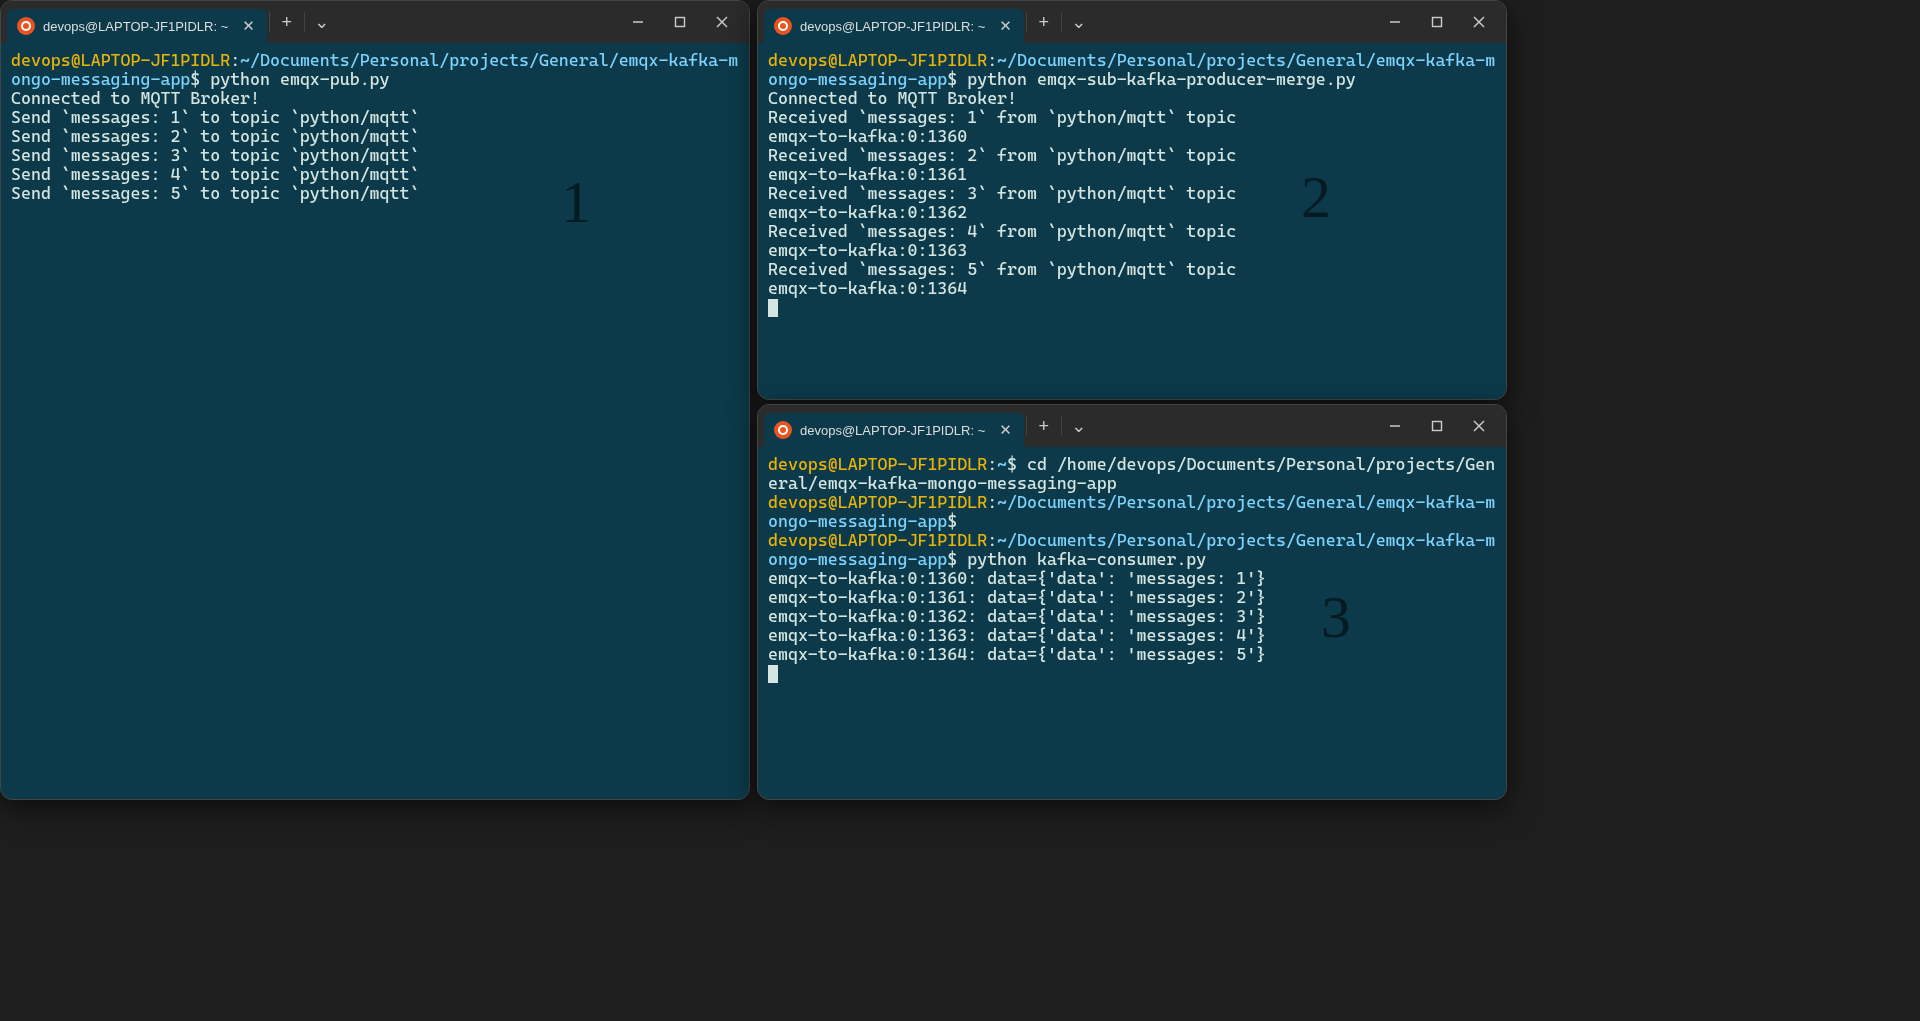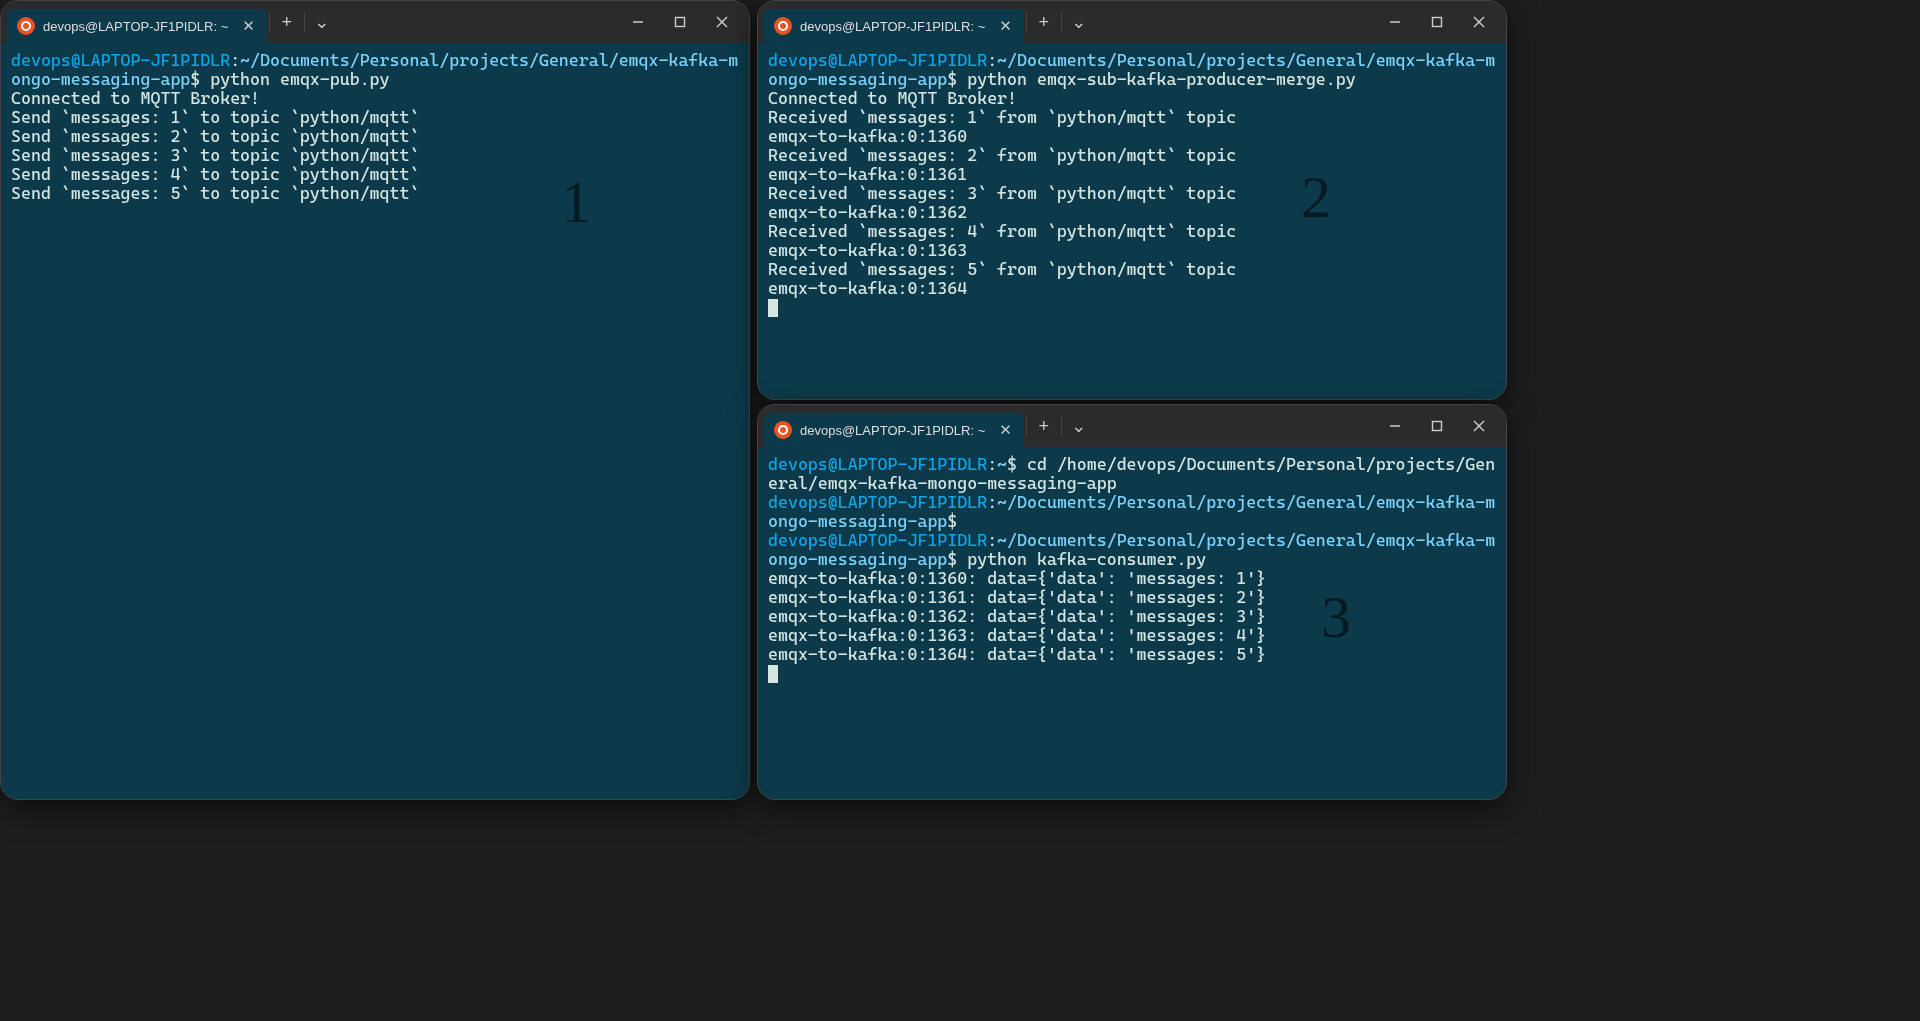--- a/index.html
+++ b/index.html
@@ -1,32 +1,32 @@
 <!DOCTYPE html>
 <html><head>
 <meta charset="utf-8">
 <style>
   * { margin:0; padding:0; box-sizing:border-box; }
   body { background:#1e1e1e; font-family:"Segoe UI",Arial,sans-serif; width:1920px; height:1021px; overflow:hidden; position:relative; }
 
-  .term-window { position:absolute; background:#0c3a4a; border:1px solid #444; border-radius:18px; box-shadow:0 8px 30px rgba(0,0,0,.6); overflow:hidden; display:flex; flex-direction:column; }
+  .term-window { position:absolute; background:#0c3a4a; border:1px solid #444; border-radius:12px; box-shadow:0 8px 30px rgba(0,0,0,.6); overflow:hidden; display:flex; flex-direction:column; }
 
   .titlebar { height:42px; background:#2b2b2b; display:flex; align-items:center; padding:0 6px; gap:0; }
   .tab { display:flex; align-items:center; gap:8px; background:#0c3a4a; border-radius:6px 6px 0 0; height:34px; margin-top:8px; padding:0 12px 0 10px; color:#ddd; font-size:13px; }
   .ubuntu-icon { width:18px; height:18px; border-radius:50%; background:#e95420; display:flex; align-items:center; justify-content:center; }
   .ubuntu-icon::after { content:""; width:10px; height:10px; border-radius:50%; border:2px solid #fff; box-sizing:border-box; }
   .tab .x { color:#ccc; font-size:15px; margin-left:6px; cursor:pointer; }
   .tb-btn { width:30px; height:30px; color:#ccc; display:flex; align-items:center; justify-content:center; font-size:18px; cursor:pointer; border-radius:4px; }
   .tb-sep { width:1px; height:20px; background:#444; margin:0 2px; }
   .spacer { flex:1; }
   .win-ctl { width:42px; height:30px; display:flex; align-items:center; justify-content:center; color:#ccc; cursor:pointer; }
   .win-ctl svg { width:12px; height:12px; stroke:#ccc; fill:none; stroke-width:1.4; }
 
   .term-body { flex:1; padding:8px 10px; color:#d5e6e2; font-family:"Cascadia Mono","Consolas",monospace; font-size:17px; line-height:19px; white-space:pre-wrap; word-break:break-all; overflow:hidden; position:relative; }
-  .prompt-user { color:#0ea5e9; }
+  .prompt-user { color:#eab308; }
   .prompt-path { color:#7dd3fc; }
   .prompt-sep  { color:#d5e6e2; }
   .cursor-block { display:inline-block; width:10px; height:18px; background:#d5e6e2; vertical-align:bottom; }
 
   .annot { position:absolute; font-family:"Segoe Script","Comic Sans MS",cursive; color:#061a22; font-size:60px; font-weight:400; pointer-events:none; }
 </style>
 </head>
 <body>
 
 <div class="term-window" style="left: 0px; top: 0px; width: 750px; height: 800px;">

